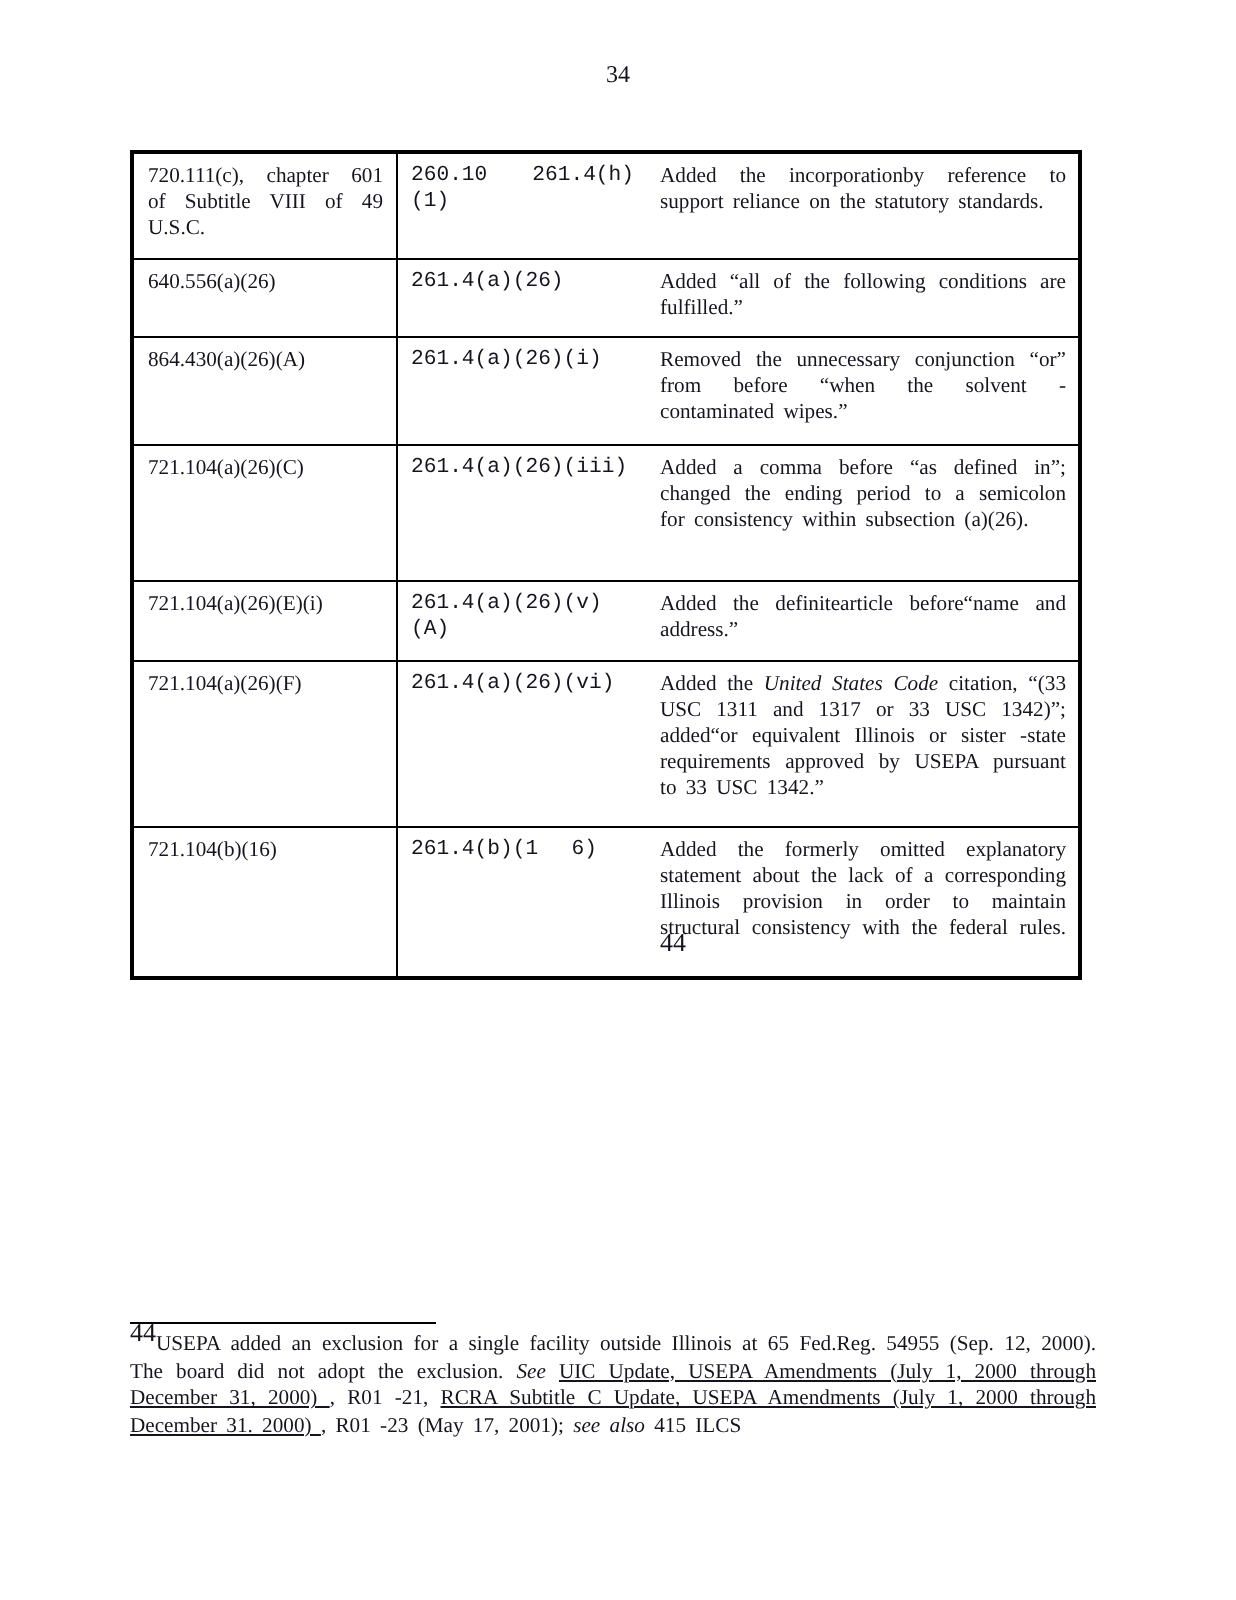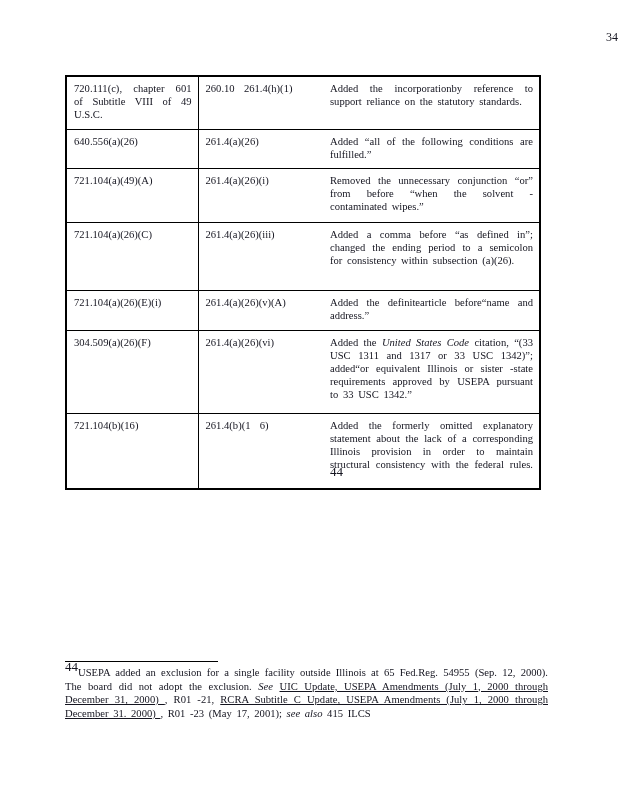--- a/index.html
+++ b/index.html
@@ -2,35 +2,35 @@
 <html><head>
 <meta charset="utf-8">
 <style>
   html,body { margin:0; padding:0; background:#ffffff; }
   .page {
     position:relative; width:618px; height:800px; background:#ffffff;
     font-family:"Liberation Serif", serif; color:#14141f; overflow:hidden;
   }
   .page-number {
     position:absolute; top:30px; left:0; width:618px;
-    text-align:right; font-size:12px;
+    text-align:center; font-size:12px;
   }
   table.cmp {
     position:absolute; left:65px; top:75px; width:474px;
     border-collapse:collapse; table-layout:fixed;
     border:2px solid #000;
   }
   table.cmp td {
     vertical-align:top; font-size:10.6px; line-height:13.2px;
     padding:5px 6px 3px 7px; text-align:justify; word-spacing:2px;
     border-top:1px solid #000;
   }
   table.cmp tr:first-child td { border-top:none;margin-left:11px; }
   td.c-state  { border-right:1px solid #000; }
-  td.c-fed    { text-align:left; }
+  td.c-fed    { text-align:left;font-family:Liberation Mono, monospace; }
   td.c-desc   { padding-left:4px; padding-right:5px; }
   .it  { font-style:italic;margin-top:33px; }
   .ul  { text-decoration:underline; }
   sup.fn { font-size:13px; line-height:0; vertical-align:super; }
   .fn-sep {
     position:absolute; left:65px; top:661px; width:153px; height:0;
     border-top:1.5px solid #000;
   }
   .fn-text {
     position:absolute; left:65px; top:666px; width:483px;
@@ -55,36 +55,36 @@
         <td class="c-state">720.111(c), chapter 601 of Subtitle VIII of 49 U.S.C.</td>
         <td class="c-fed">260.10&nbsp;&nbsp;261.4(h)(1)</td>
         <td class="c-desc">Added the incorporationby reference to support reliance on the statutory standards.</td>
       </tr>
       <tr style="height:39px">
         <td class="c-state">640.556(a)(26)</td>
         <td class="c-fed">261.4(a)(26)</td>
         <td class="c-desc">Added “all of the following conditions are fulfilled.”</td>
       </tr>
       <tr style="height:54px">
-        <td class="c-state">721.104(a)(49)(A)</td>
+        <td class="c-state">864.430(a)(26)(A)</td>
         <td class="c-fed">261.4(a)(26)(i)</td>
         <td class="c-desc">Removed the unnecessary conjunction “or” from before “when the solvent - contaminated wipes.”</td>
       </tr>
       <tr style="height:68px">
         <td class="c-state">721.104(a)(26)(C)</td>
         <td class="c-fed">261.4(a)(26)(iii)</td>
         <td class="c-desc">Added a comma before “as defined in”; changed the ending period to a semicolon for consistency within subsection (a)(26).</td>
       </tr>
       <tr style="height:40px">
         <td class="c-state">721.104(a)(26)(E)(i)</td>
         <td class="c-fed">261.4(a)(26)(v)(A)</td>
         <td class="c-desc">Added the definitearticle before“name and address.”</td>
       </tr>
       <tr style="height:83px">
-        <td class="c-state">304.509(a)(26)(F)</td>
+        <td class="c-state">721.104(a)(26)(F)</td>
         <td class="c-fed">261.4(a)(26)(vi)</td>
         <td class="c-desc"><span>Added the </span><span class="it">United States Code</span><span> citation, “(33 USC 1311 and 1317 or 33 USC 1342)”; added“or equivalent Illinois or sister -state requirements approved by USEPA pursuant to 33 USC 1342.”</span></td>
       </tr>
       <tr style="height:69px">
         <td class="c-state">721.104(b)(16)</td>
         <td class="c-fed">261.4(b)(1&nbsp;&nbsp;6)</td>
         <td class="c-desc"><span>Added the formerly omitted explanatory statement about the lack of a corresponding Illinois provision in order to maintain structural consistency with the federal rules. </span><sup class="fn">44</sup></td>
       </tr>
     </tbody>
   </table>

